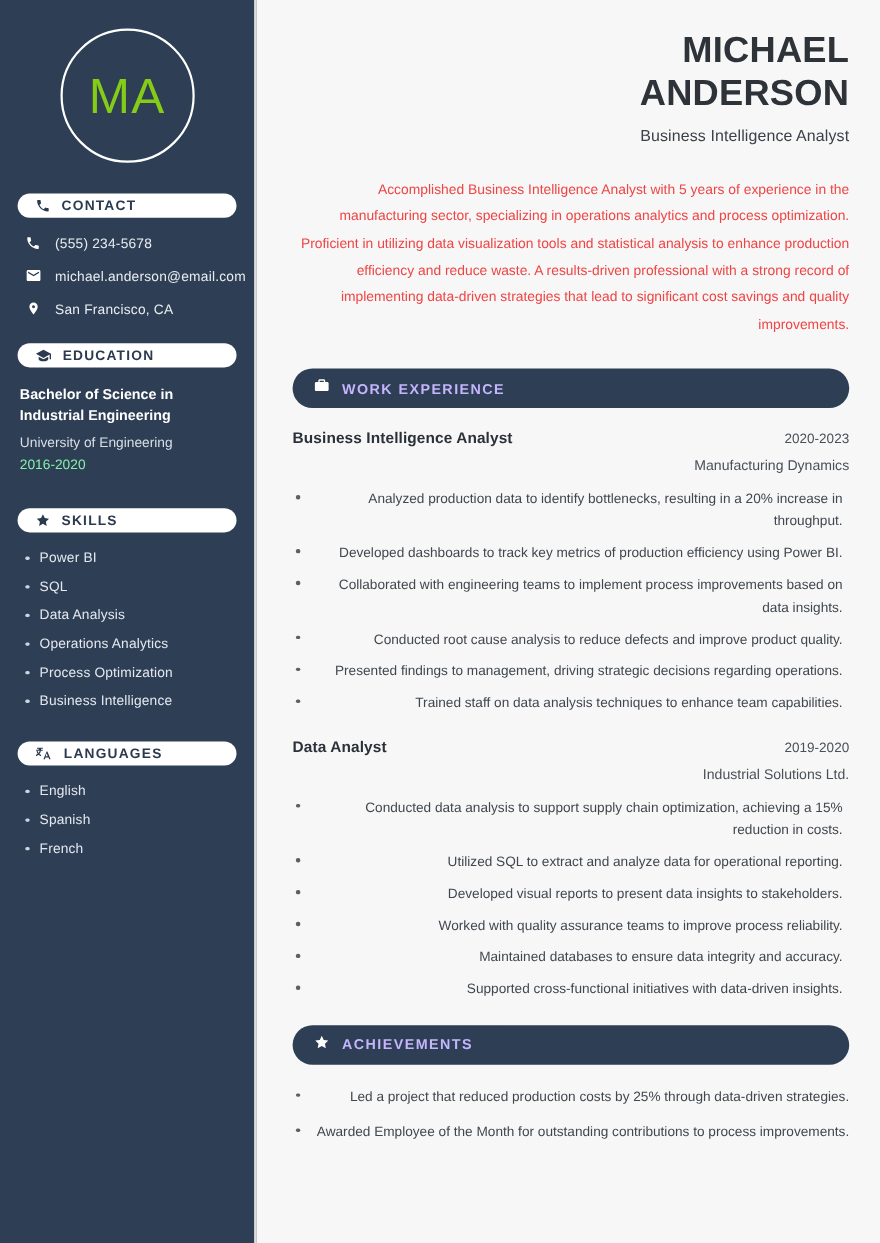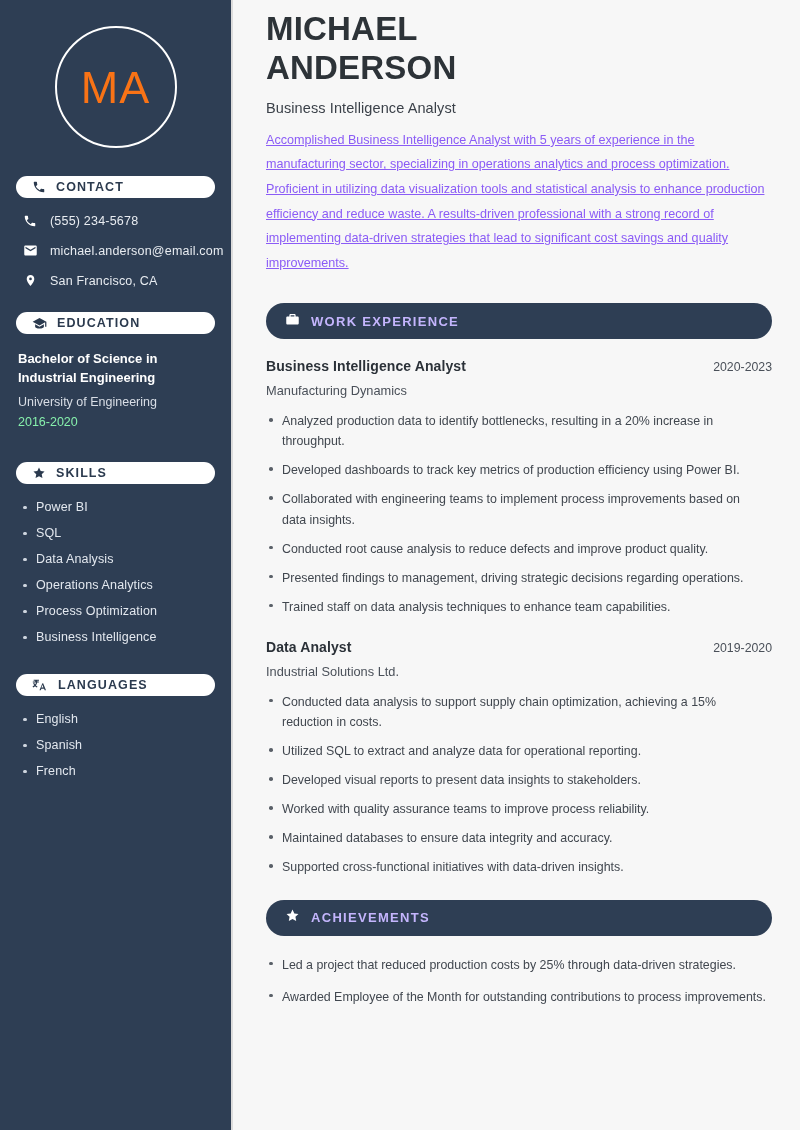--- a/index.html
+++ b/index.html
@@ -43,21 +43,21 @@
     border-radius: 50%;
     border: 2px solid #ffffff;
     display: flex;
     align-items: center;
     justify-content: center;
   }
   .avatar-initials {
     font-size: 45px;
     font-weight: 400;
     letter-spacing: 1px;
-    color: #f97316;
+    color: #84cc16;
     line-height: 1;
   }
 
   
   .pill {
     background: #ffffff;
     color: #2b3a4e;
     border-radius: 22px;
     height: 22px;
     margin: 0 16px 16px 16px;
@@ -134,47 +134,47 @@
     border-radius: 50%;
     background: #cfd6e0;
   }
 
   .gap-before { margin-top: 24px; }
   .gap-before-lg { margin-top: 30px; }
 
   
   .main {
     flex: 1;
-    padding: 10px 28px 0 33px;
+    padding: 26px 28px 0 33px;
     background: #f7f7f7;
+    text-align: right;
   }
 
   .name {
     font-size: 33px;
     font-weight: bold;
     color: #2d3338;
     line-height: 1.18;
     letter-spacing: .2px;
     text-transform: uppercase;
   }
   .title-sub {
     font-size: 14.5px;
     color: #3b4149;
     margin-top: 12px;
     letter-spacing: .1px;
   }
 
   .summary {
     font-size: 12.6px;
-    color: #8b5cf6;
+    color: #ef4444;
     line-height: 1.95;
-    margin-top: 12px;
+    margin-top: 28px;
     margin-bottom: 28px;
     max-width: 510px;
-    text-decoration: underline;
   }
 
   
   .banner {
     background: #2e3e54;
     color: #c4b5fd;
     border-radius: 22px;
     height: 36px;
     display: flex;
     align-items: center;

